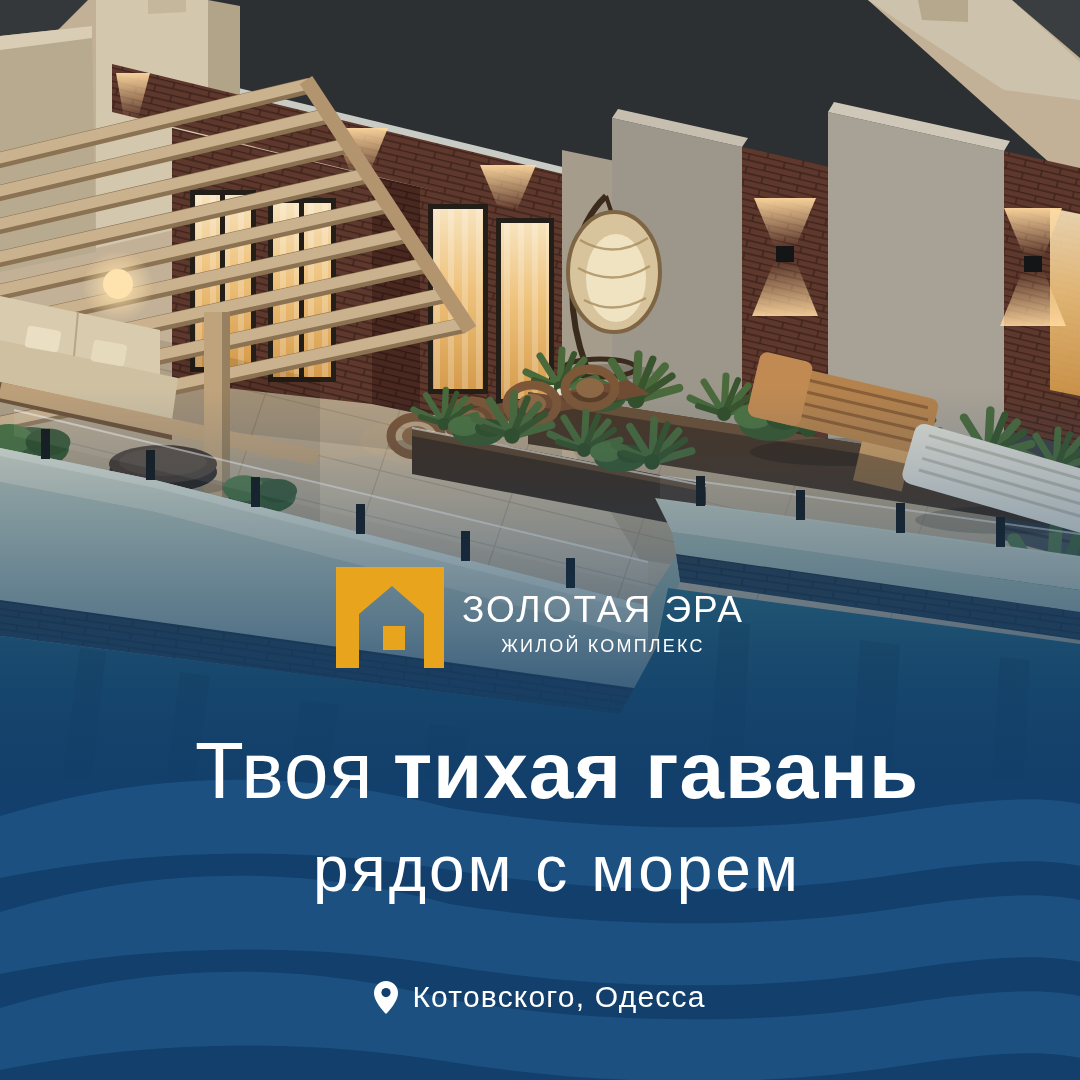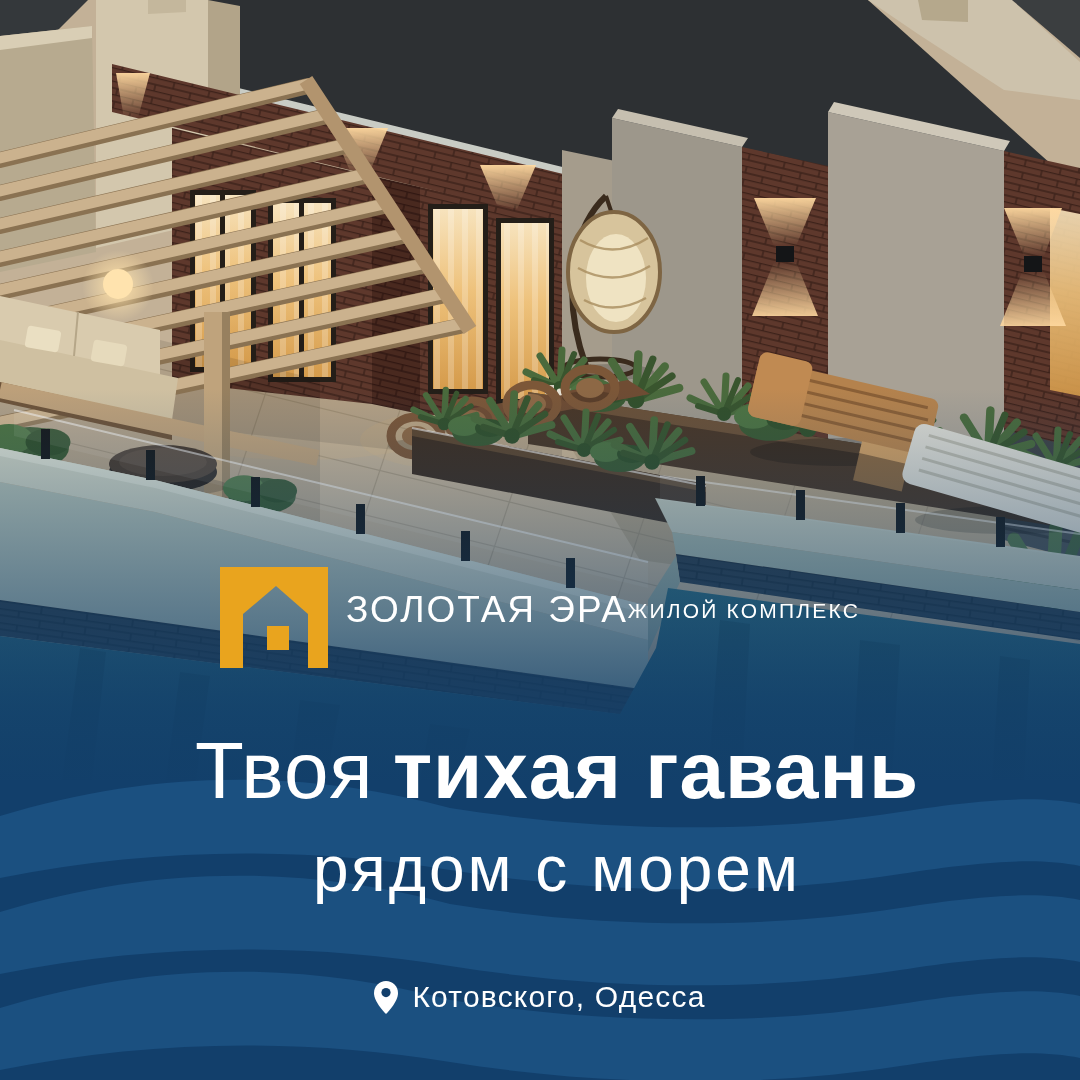--- a/index.html
+++ b/index.html
@@ -12,23 +12,23 @@
       rgba(18,63,107,0) 36%,
       rgba(18,63,107,0.30) 48%,
       rgba(18,63,107,0.55) 58%,
       rgba(18,63,107,0.80) 66%,
       rgba(18,63,107,0.95) 73%,
       #123F6B 79%, #123F6B 100%);}
   .waves{position:absolute;left:0;top:760px;z-index:2;pointer-events:none;}
   .content{position:absolute;left:0;top:0;width:1080px;height:1080px;z-index:3;color:#fff;}
   .logo-block{position:absolute;left:0;top:567px;width:1080px;display:flex;justify-content:center;
               align-items:flex-start;gap:18px;}
-  .logo-text{display:flex;flex-direction:row;margin-top:24px;}
+  .logo-text{display:flex;flex-direction:column;align-items:center;margin-top:24px;}
   .brand-name{font-size:37px;font-weight:400;letter-spacing:2px;line-height:1;white-space:nowrap;}
-  .brand-tagline{font-size:21px;font-weight:400;letter-spacing:2.2px;margin-top:8px;white-space:nowrap;}
+  .brand-tagline{font-size:18px;font-weight:400;letter-spacing:2.2px;margin-top:8px;white-space:nowrap;}
   .headline{position:absolute;left:17px;top:722px;width:1080px;text-align:center;line-height:98px;}
   .hl1{font-size:80px;font-weight:400;letter-spacing:1px;white-space:nowrap;}
   .hl1 .reg{margin-right:0.24em;}
   .hl1 b{font-weight:700;}
   .hl2{font-size:64px;font-weight:400;letter-spacing:3px;white-space:nowrap;}
   .location{position:absolute;left:0;top:980px;width:1080px;display:flex;justify-content:center;
             align-items:center;gap:14px;}
   .location-label{font-size:30px;font-weight:400;letter-spacing:1.2px;}
 </style>
 </head>

